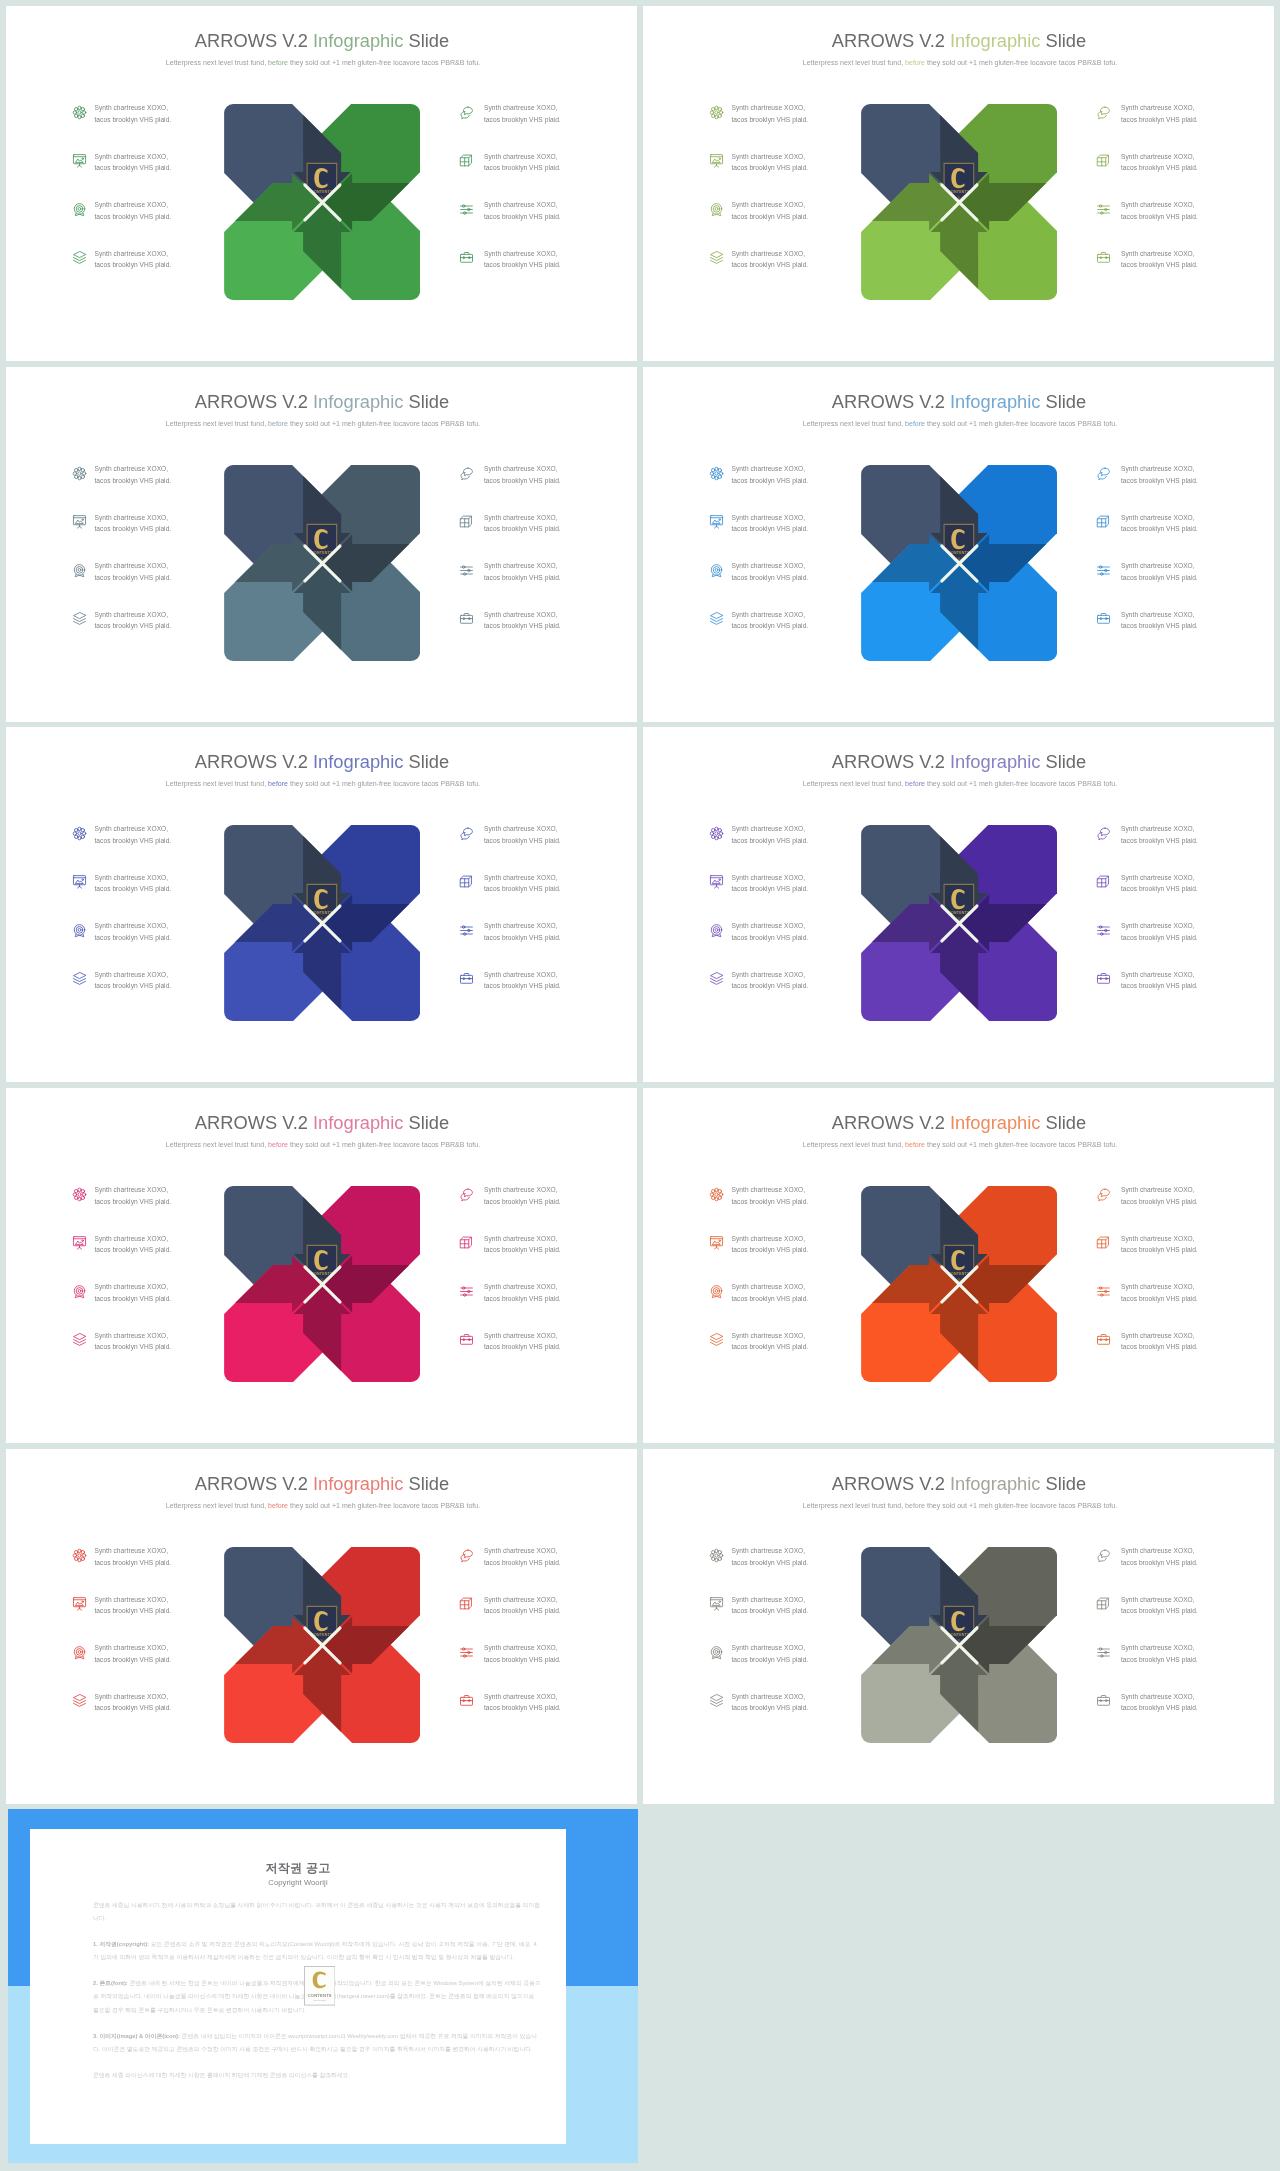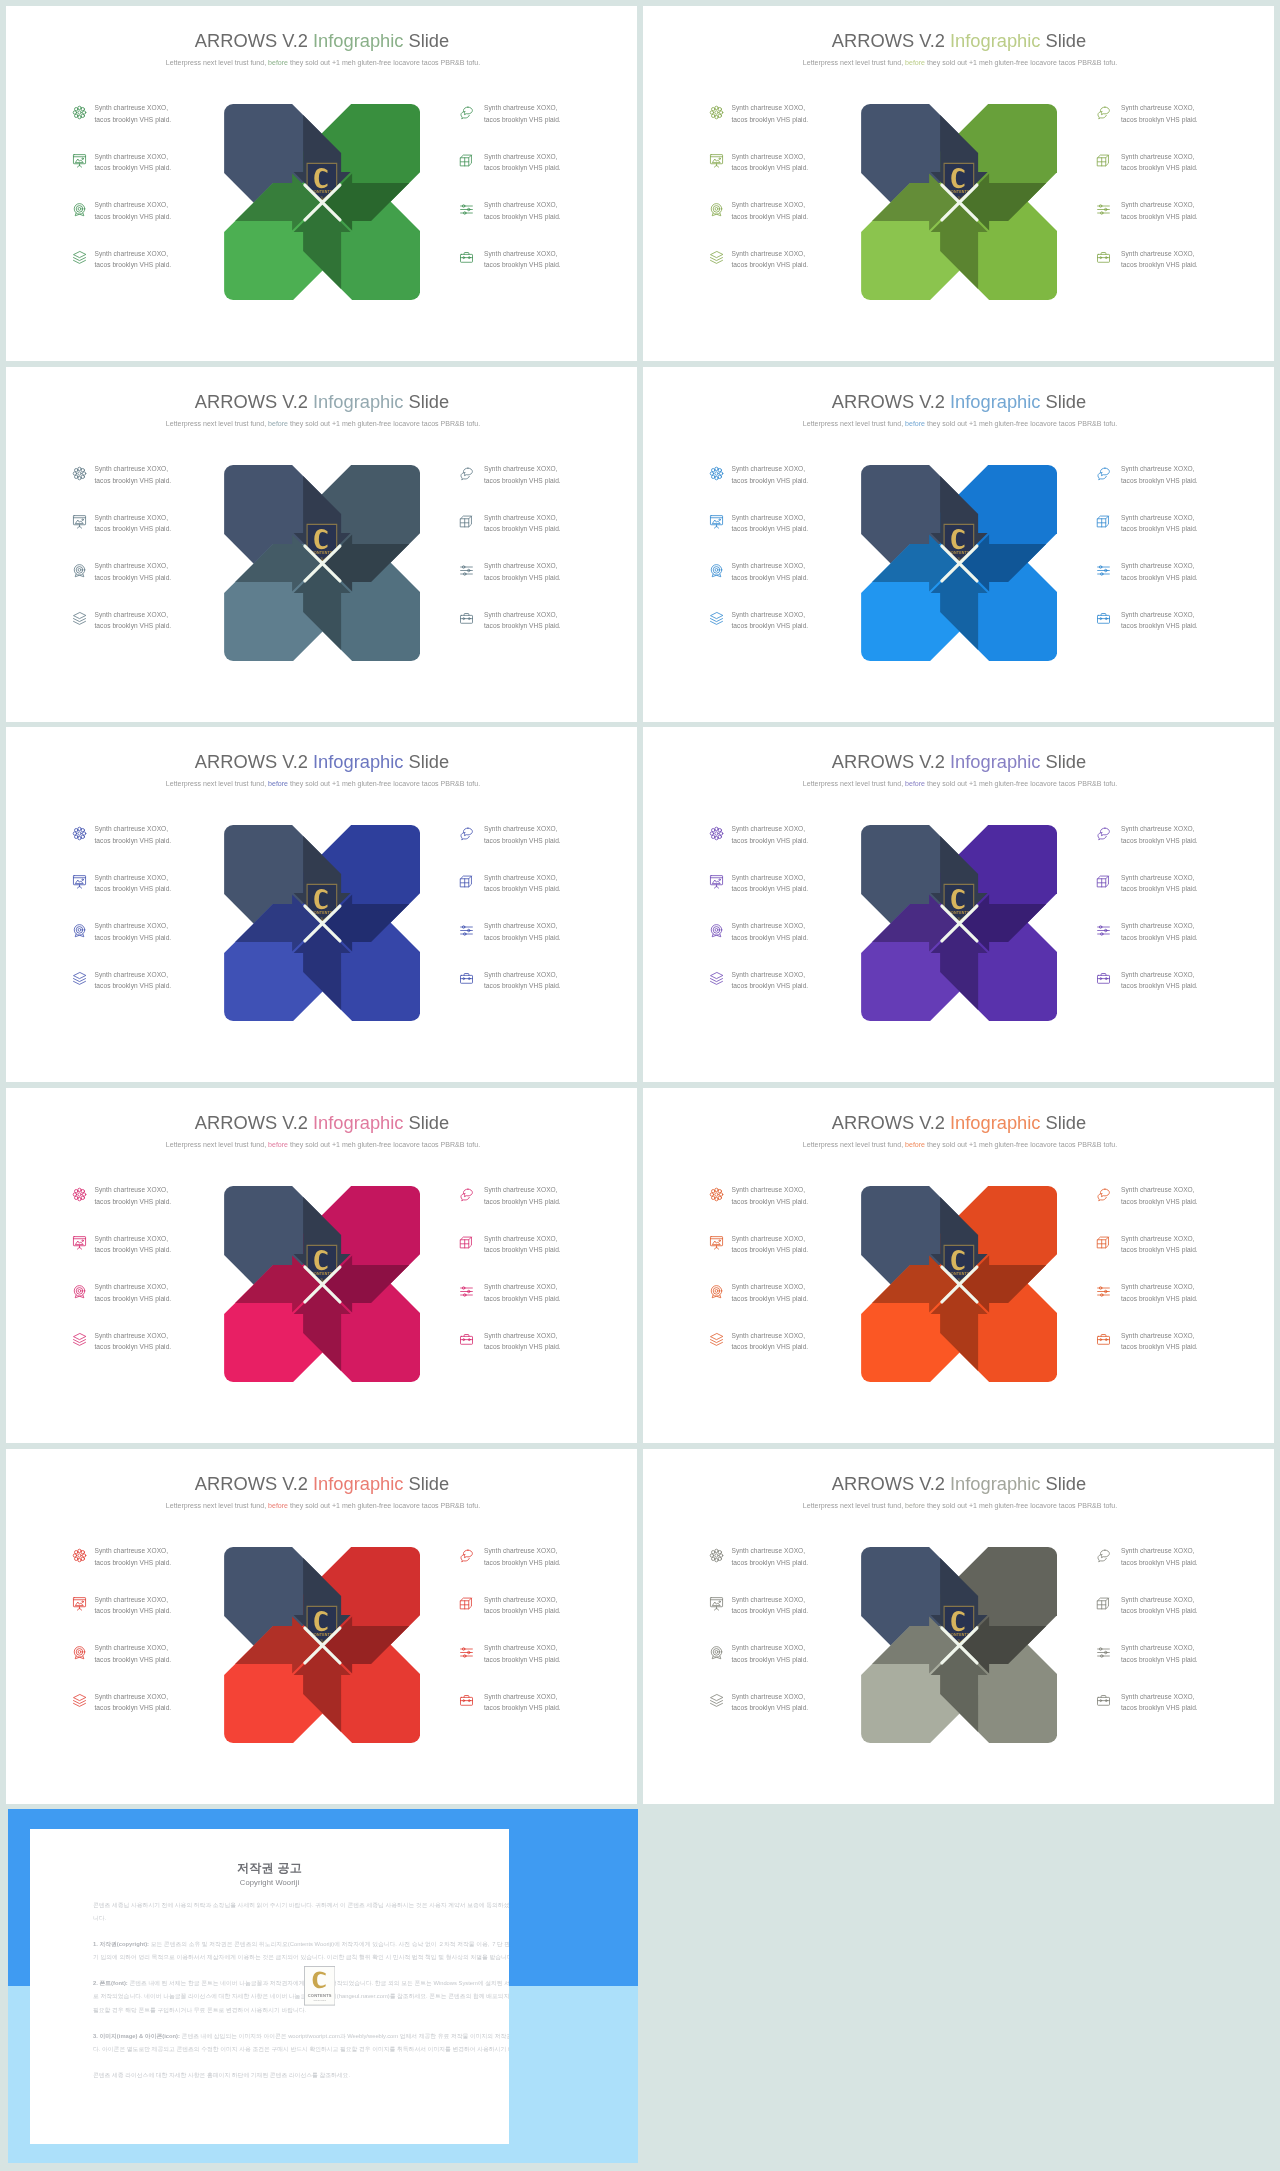--- a/index.html
+++ b/index.html
@@ -1108,21 +1108,21 @@
               <path d="M24.5 8.2 V4.2 Q19 0.8 14 0.8 Q6.4 0.8 3.2 6.4 Q0.8 10.6 0.8 16 Q0.8 21.4 3.2 25.6 Q6.4 31.2 14 31.2 Q19 31.2 24.5 27.8 V23.8 Q19.5 26.6 15.6 26.6 Q12 26.6 10.4 23.6 Q9 21 9 16 Q9 11 10.4 8.4 Q12 5.4 15.6 5.4 Q19.5 5.4 24.5 8.2 Z" fill="#e0bb5e"></path>
             </g>
             <text x="32" y="52.5" text-anchor="middle" font-family="'Liberation Sans',sans-serif" font-weight="bold" font-size="7.2" fill="#c09a45" letter-spacing="0.4">CONTENTS</text>
             <text x="32" y="61.5" text-anchor="middle" font-family="'Liberation Sans',sans-serif" font-size="4.4" fill="#a98c3f">W</text>
           </svg></div><div class="xcross"><svg viewBox="0 0 40 40" width="100%" height="100%">
             <path d="M2 2 L38 38 M38 2 L2 38" stroke="#f0f6ec" stroke-width="3.25" stroke-linecap="round" fill="none"></path>
           </svg></div></div>
     </div>
     <div class="cslide" style="left:7.5px;top:1809px;width:630.4px;height:354.4px;background:#ace0fa">
       <div style="position:absolute;left:0;top:0;width:630.4px;height:177px;background:#3f9bf2"></div>
-      <div class="cs-paper" style="left:22.5px;top:20px;width:479px;height:314.7px;">
+      <div class="cs-paper" style="left:22.5px;top:20px;width:536px;height:314.7px;">
         <div class="cs-h1" style="top:31px">저작권 공고</div>
         <div class="cs-h2" style="top:48.5px">Copyright Wooriji</div>
         <div class="cs-body" style="left:63px;top:70px;width:448px">
           <p class="cs-p">콘텐츠 세종님 사용하시기 전에 사용의 허락과 소장님을 사세히 읽어 주시기 바랍니다. 귀하께서 이 콘텐츠 세종님 사용하시는 것은 사용자 계약서 보증에 동의하셨음을 의미합니다.</p>
           <p class="cs-p"><b>1. 저작권(copyright):</b> 모든 콘텐츠의 소유 및 저작권은 콘텐츠의 위노리지오(Contents Wooriji)에 저작자에게 있습니다. 사전 승낙 없이 ２차적 저작물 이용, ７단 판매, 배포 ４기 임의에 의하여 영리 목적으로 이용하셔서 제삼자에게 이용하는 것은 금지되어 있습니다. 이러한 금칙 행위 확인 시 민사적 법적 책임 및 형사상의 처벌을 받습니다.</p>
           <p class="cs-p"><b>2. 폰트(font):</b> 콘텐츠 내에 된 서체는 한글 폰트는 네이버 나눔글꼴과 저작권자에게 저작권이 저작되었습니다. 한글 외의 모든 폰트는 Windows System에 설치된 서체의 공용으로 저작되었습니다. 네이버 나눔글꼴 라이선스에 대한 자세한 사항은 네이버 나눔글꼴 홈페이지(hangeul.naver.com)를 참조하세요. 폰트는 콘텐츠의 함께 배포되지 않으므로 필요할 경우 해당 폰트를 구입하시거나 무료 폰트로 변경하여 사용하시기 바랍니다.</p>
           <p class="cs-p"><b>3. 이미지(image) &amp; 아이콘(icon):</b> 콘텐츠 내에 삽입되는 이미지와 아이콘은 wooript/wooript.com과 Weebly/weebly.com 업체서 제공한 유료 저작물 이미지의 저작권이 있습니다. 아이콘은 별도로만 제공되고 콘텐츠의 수정한 이미지 사용 조건은 구매시 반드시 확인하시고 필요할 경우 이미지를 취득하셔서 이미지를 변경하여 사용하시기 바랍니다.</p>
           <p class="cs-p">콘텐츠 세종 라이선스에 대한 자세한 사항은 홈페이지 하단에 기재된 콘텐츠 라이선스를 참조하세요.</p>
         </div>
         <div class="cs-logo" style="left:273.9px;top:137.1px;width:31.5px;height:39.6px;"><svg viewBox="0 0 32 40" width="100%" height="100%" preserveAspectRatio="none">

